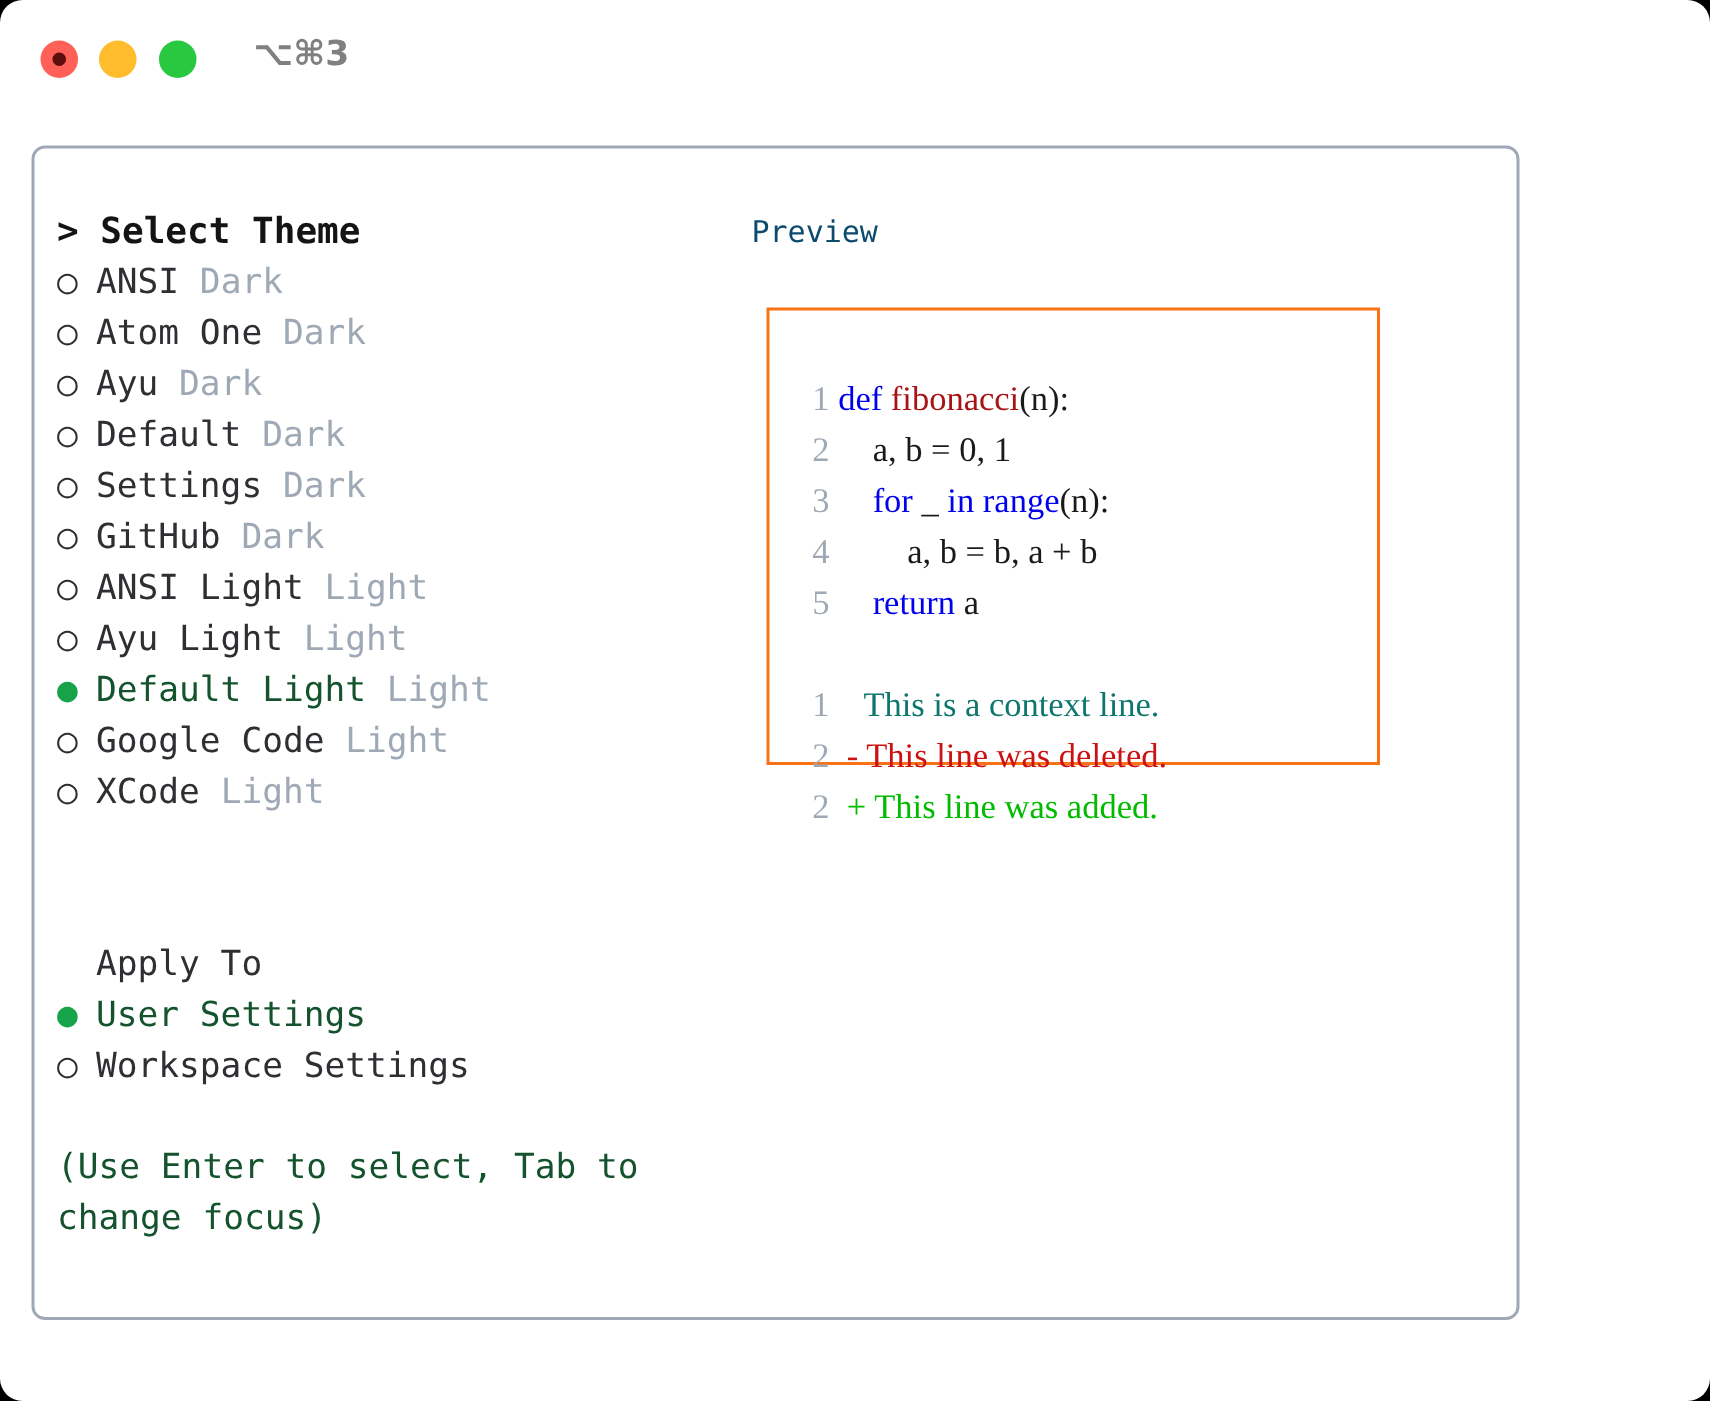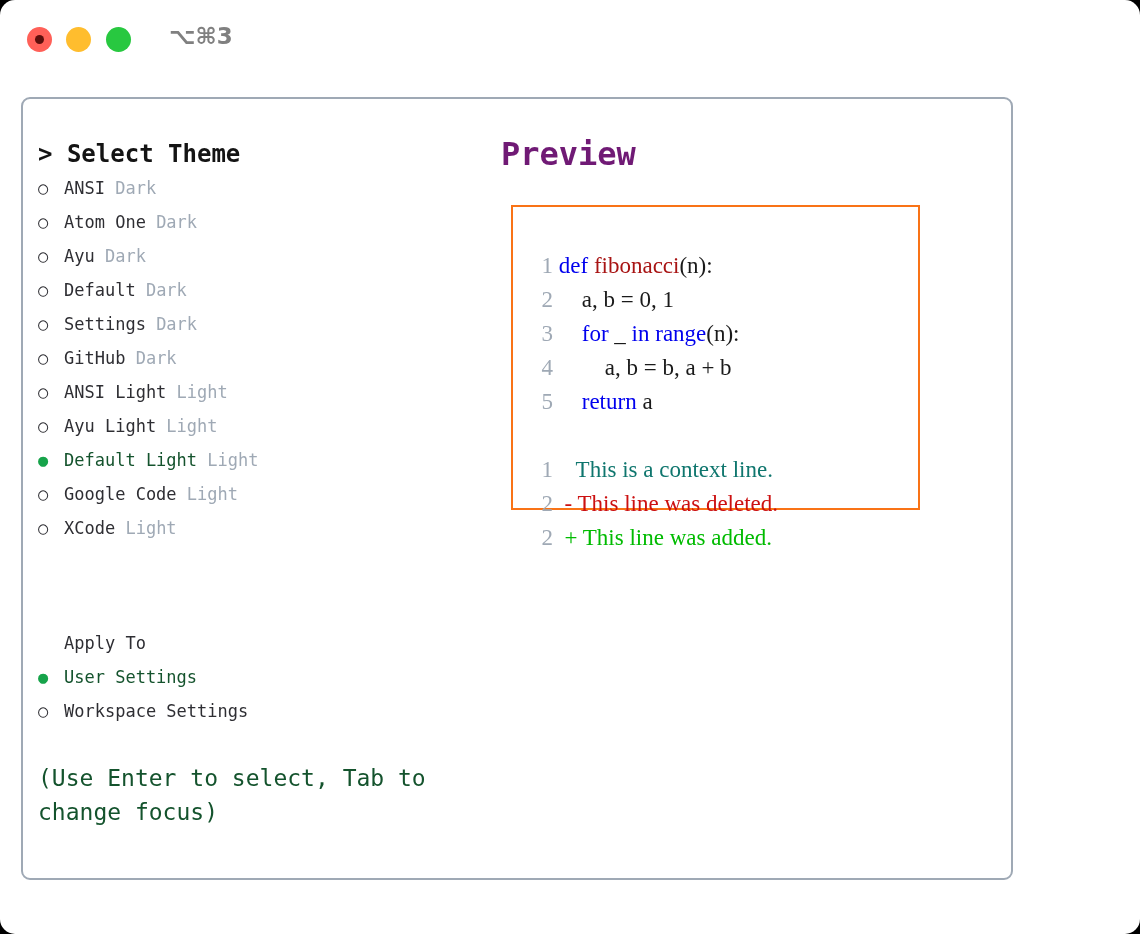--- a/index.html
+++ b/index.html
@@ -79,21 +79,21 @@
     width: 450px;
   }
   .section-head {
     font-size: 24px;
     font-weight: bold;
     color: #141414;
     line-height: 34px;
     white-space: pre;
   }
   .opt-row {
-    font-size: 17px;
+    font-size: 23px;
     line-height: 34px;
     color: #2e2e33;
     white-space: pre;
     display: block;
   }
   .marker {
     display: inline-block;
     width: 26px;
     color: #2e2e33;
   }
@@ -119,23 +119,23 @@
     color: #14532d;
   }
   
   #preview-panel {
     position: absolute;
     left: 478px;
     top: 38px;
     width: 500px;
   }
   #preview-title {
-    font-size: 32px;
-    font-weight: bold;
-    color: #701a75;
+    font-size: 20px;
+    font-weight: normal;
+    color: #0c4a6e;
     line-height: 34px;
   }
   #preview-box {
     position: absolute;
     left: 488px;
     top: 106px;
     width: 409px;
     height: 305px;
     border: 2px solid #f97316;
     box-sizing: border-box;

